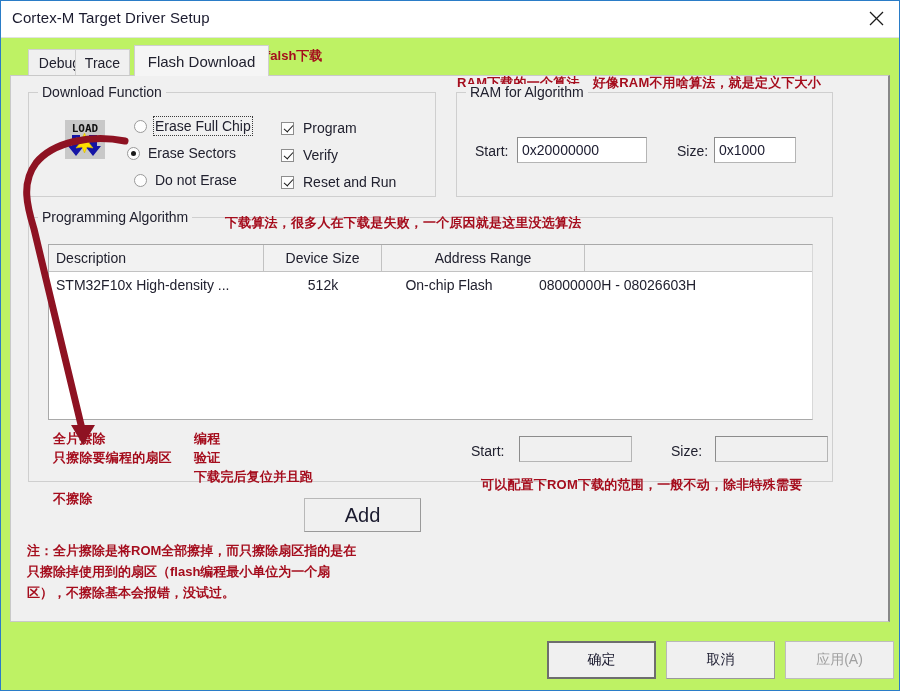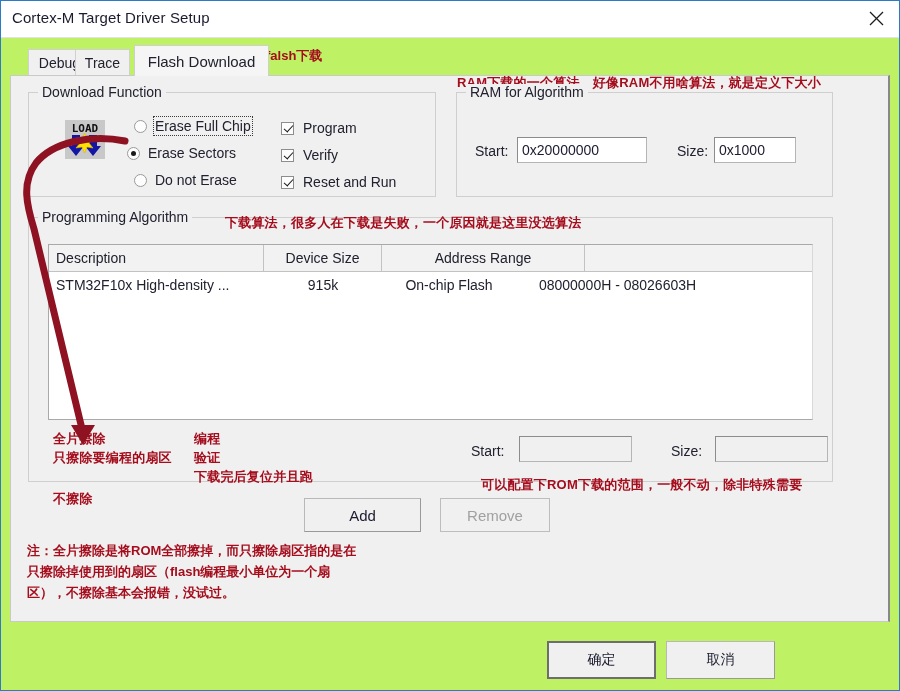--- a/index.html
+++ b/index.html
@@ -238,21 +238,21 @@
 
   
   .btn {
     position: absolute;
     box-sizing: border-box;
     background: #f0f0f0;
     border: 1px solid #999;
     border-top-color: #b8b8b8;
     border-left-color: #b8b8b8;
     display: flex; align-items: center; justify-content: center;
-    font-size: 15px; color: #1b1b2f;
+    font-size: 20px; color: #1b1b2f;
     font-family: "Liberation Sans", sans-serif;
     cursor: default;
   }
   .btn.disabled { color: #a0a0a0; border-color: #bdbdbd; }
   .btn.default { border: 2px solid #6e6e6e; }
 
   #btn-add    { left: 303px; top: 497px; width: 117px; height: 34px; }
   #btn-remove { left: 439px; top: 497px; width: 110px; height: 34px; }
 
   #btn-ok     { left: 546px; top: 640px; width: 109px; height: 38px; font-size: 14px; }
@@ -388,21 +388,21 @@
 
   <div id="algo-table">
     <div id="algo-thead">
       <div class="th col-desc">Description</div>
       <div class="th col-size ctr">Device Size</div>
       <div class="th col-addr ctr">Address Range</div>
       <div class="th col-last"></div>
     </div>
     <div class="algo-row">
       <div class="td col-desc">STM32F10x High-density ...</div>
-      <div class="td col-size ctr">915k</div>
+      <div class="td col-size ctr">512k</div>
       <div class="td col-type ctr">On-chip Flash</div>
       <div class="td col-addr ctr">08000000H - 08026603H</div>
       <div class="td col-last"></div>
     </div>
   </div>
 
   <span class="fieldlabel" id="algo-start-label">Start:</span>
   <div class="textbox disabled" id="algo-start-box"></div>
 
   <span class="fieldlabel" id="algo-size-label">Size:</span>
@@ -413,35 +413,35 @@
   <div class="annot" id="annot-erase1">全片擦除</div>
   <div class="annot" id="annot-erase2">只擦除要编程的扇区</div>
   <div class="annot" id="annot-erase3">不擦除</div>
   <div class="annot" id="annot-func1">编程</div>
   <div class="annot" id="annot-func2">验证</div>
   <div class="annot" id="annot-func3">下载完后复位并且跑</div>
 
   <div class="btn" id="btn-add">
     <span>Add</span>
   </div>
-  <div class="btn disabled" id="btn-remove">
-    <span>Remove</span>
-  </div>
 
   <div id="annot-note">
     <div>注：全片擦除是将ROM全部擦掉，而只擦除扇区指的是在</div>
     <div>只擦除掉使用到的扇区（flash编程最小单位为一个扇</div>
     <div>区），不擦除基本会报错，没试过。</div>
   </div>
 
   <div class="btn default" id="btn-ok">
     <span>确定</span>
   </div>
   <div class="btn" id="btn-cancel">
     <span>取消</span>
+  </div>
+  <div class="btn disabled" id="btn-apply">
+    <span>应用(A)</span>
   </div>
 
   <svg id="arrow-overlay" viewBox="0 0 900 691">
     <path d="M 124 140
              C 90 133, 52 141, 35 162
              C 20 182, 26 205, 33 228
              L 82 432" fill="none" stroke="#8e1222" stroke-width="7" stroke-linecap="round"></path>
     <polygon points="82,444 70,424 94,424" fill="#8e1222"></polygon>
   </svg>
 

